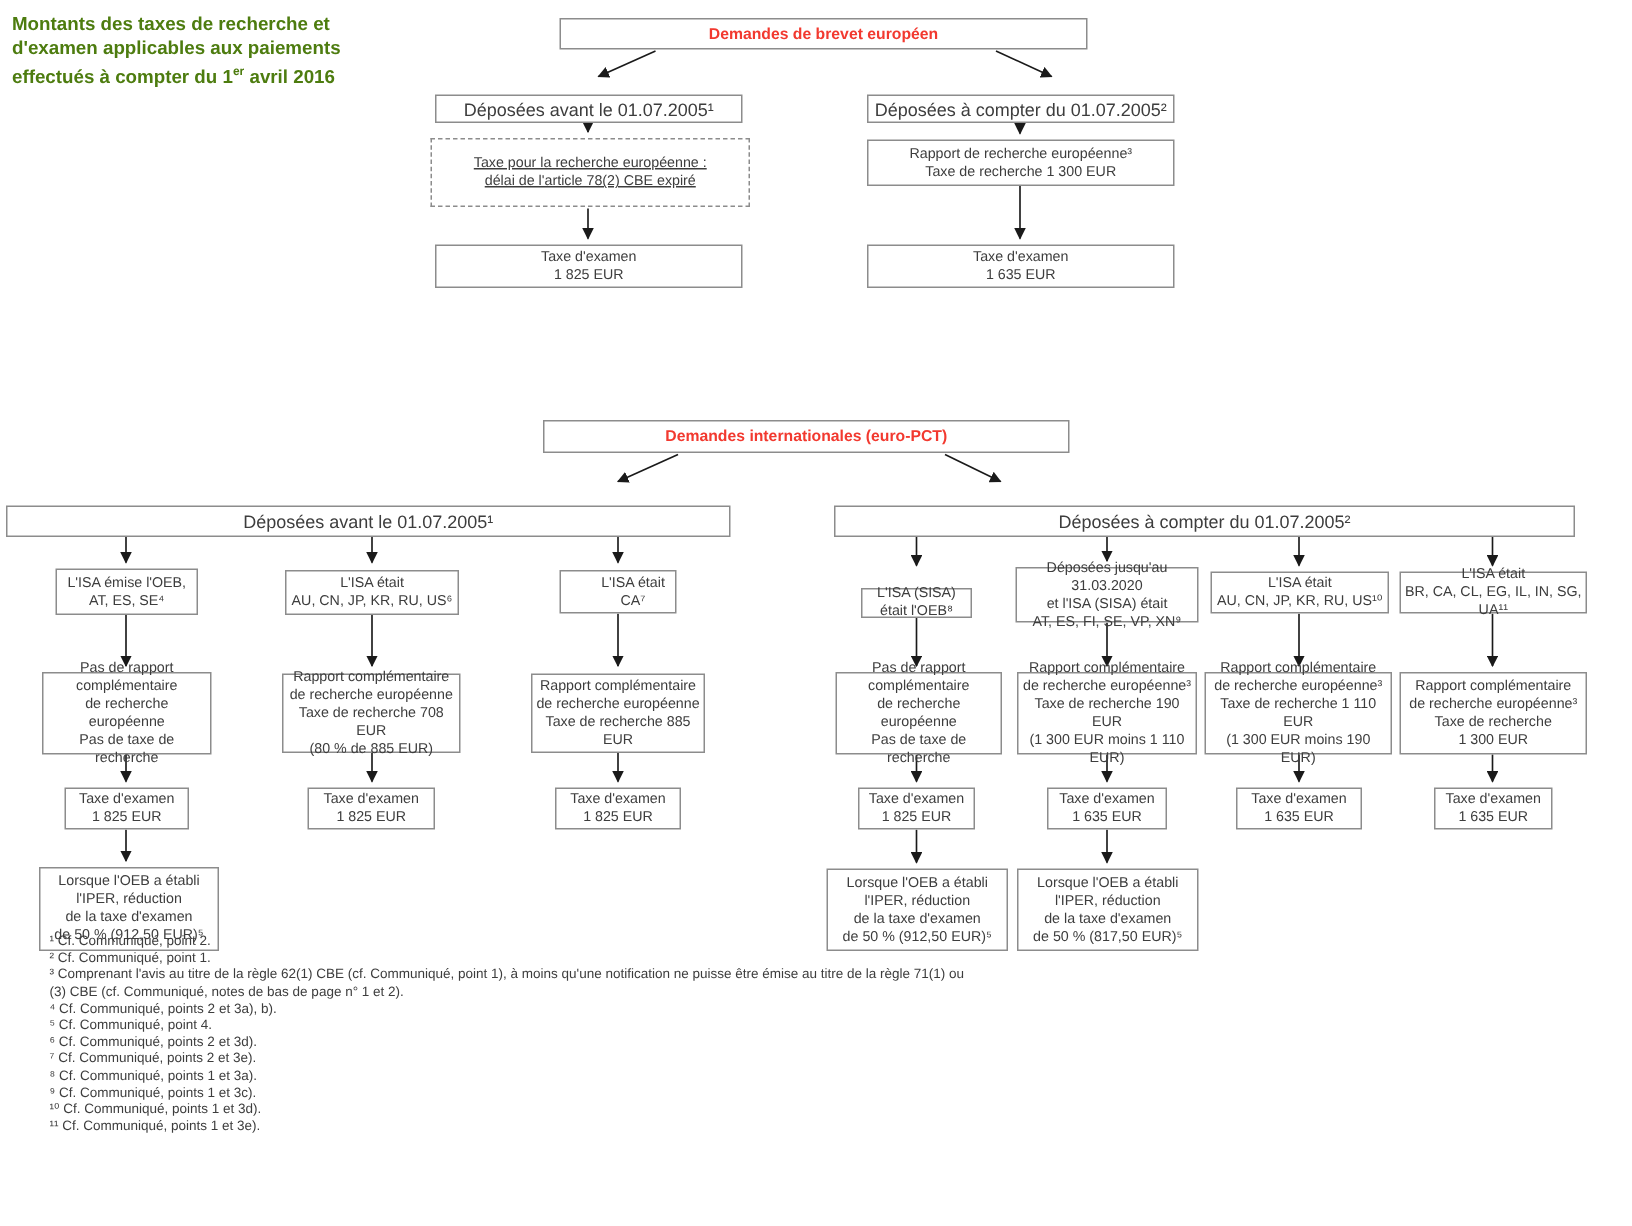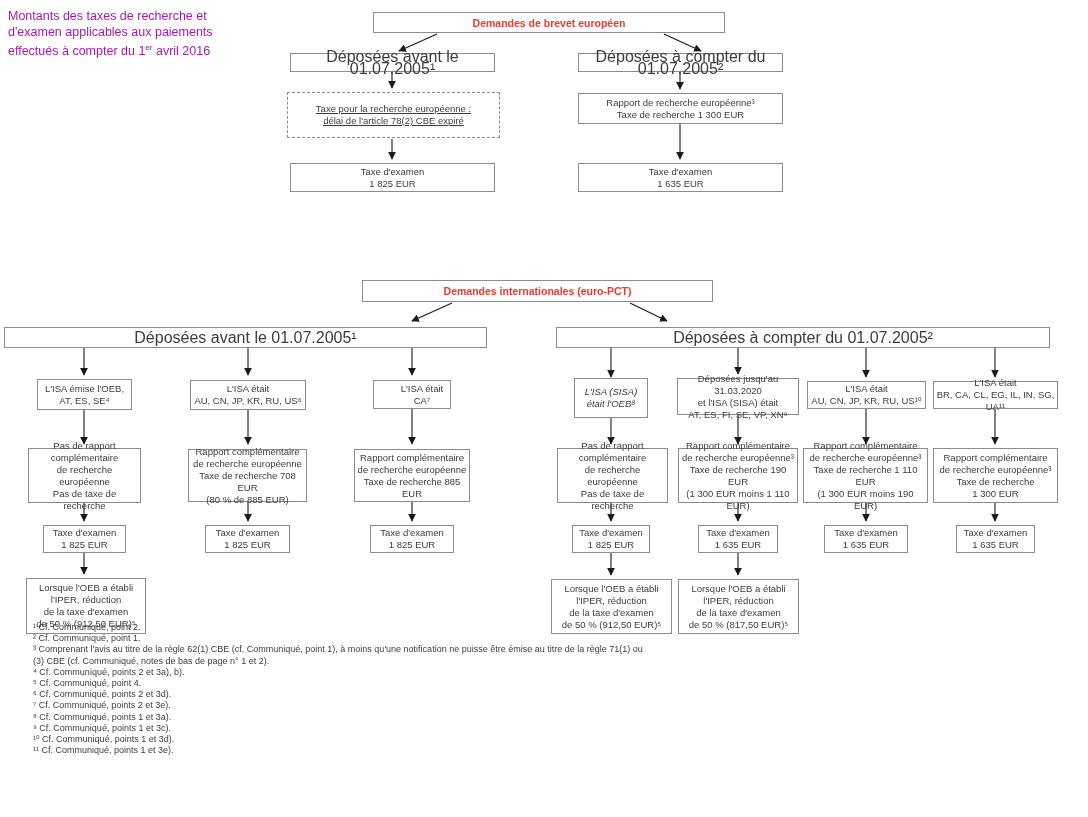--- a/index.html
+++ b/index.html
@@ -3,36 +3,36 @@
 <meta charset="utf-8">
 <style>
   html,body { margin:0; padding:0; background:#ffffff; }
   #page {
     position:relative; width:1088px; height:817px; background:#ffffff;
     font-family:"Liberation Sans","DejaVu Sans",sans-serif; color:#3d3d3d;
     overflow:hidden;
   }
   .heading {
     position:absolute; left:8px; top:8px; width:250px;
-    font-size:12.5px; line-height:16px; font-weight:normal; color:#a21caf;
+    font-size:12.5px; line-height:16px; font-weight:bold; color:#4d7c0f;
   }
   .heading sup { font-size:8px; }
   .box {
     position:absolute; box-sizing:border-box;
     border:1px solid #8c8c8c; background:#ffffff;
     display:flex; align-items:center; justify-content:center;
     text-align:center; white-space:pre-line;
     font-size:9.5px; line-height:12px; color:#3d3d3d;
     padding:1px 2px;
   }
   .box.dashed { border-style:dashed; }
   .box.red-title {
     color:#f2392f; font-weight:bold; font-size:10.5px;text-align:center;
   }
-  .box.filed { font-size:16px; }
+  .box.filed { font-size:12px;margin-top:10px; }
   svg.arrows { position:absolute; left:0; top:0; pointer-events:none; }
   .footnotes {
     position:absolute; left:33px; top:622px; width:720px;
     font-size:9px; line-height:11.2px; color:#3d3d3d;
   }
   .footnotes div { white-space:pre-line; }
 </style>
 </head>
 <body>
 
@@ -132,21 +132,21 @@
   <div class="box" style="left:205px; top:525px; width:85px; height:28px;">Taxe d'examen
 1 825 EUR</div>
 
   <div class="box" style="left:373px; top:380px; width:78px; height:29px;padding-left:22px;">L'ISA était CA⁷</div>
   <div class="box" style="left:354px; top:449px; width:116px; height:53px;">Rapport complémentaire
 de recherche européenne
 Taxe de recherche 885 EUR</div>
   <div class="box" style="left:370px; top:525px; width:84px; height:28px;">Taxe d'examen
 1 825 EUR</div>
 
-  <div class="box" style="left:574px; top:378px; width:74px; height:40px;font-style:italic;">L'ISA (SISA)
+  <div class="box" style="left:574px; top:392px; width:74px; height:20px;">L'ISA (SISA)
 était l'OEB⁸</div>
   <div class="box" style="left:557px; top:448px; width:111px; height:55px;">Pas de rapport
 complémentaire
 de recherche européenne
 Pas de taxe de recherche</div>
   <div class="box" style="left:572px; top:525px; width:78px; height:28px;">Taxe d'examen
 1 825 EUR</div>
   <div class="box" style="left:551px; top:579px; width:121px; height:55px;">Lorsque l'OEB a établi
 l'IPER, réduction
 de la taxe d'examen

